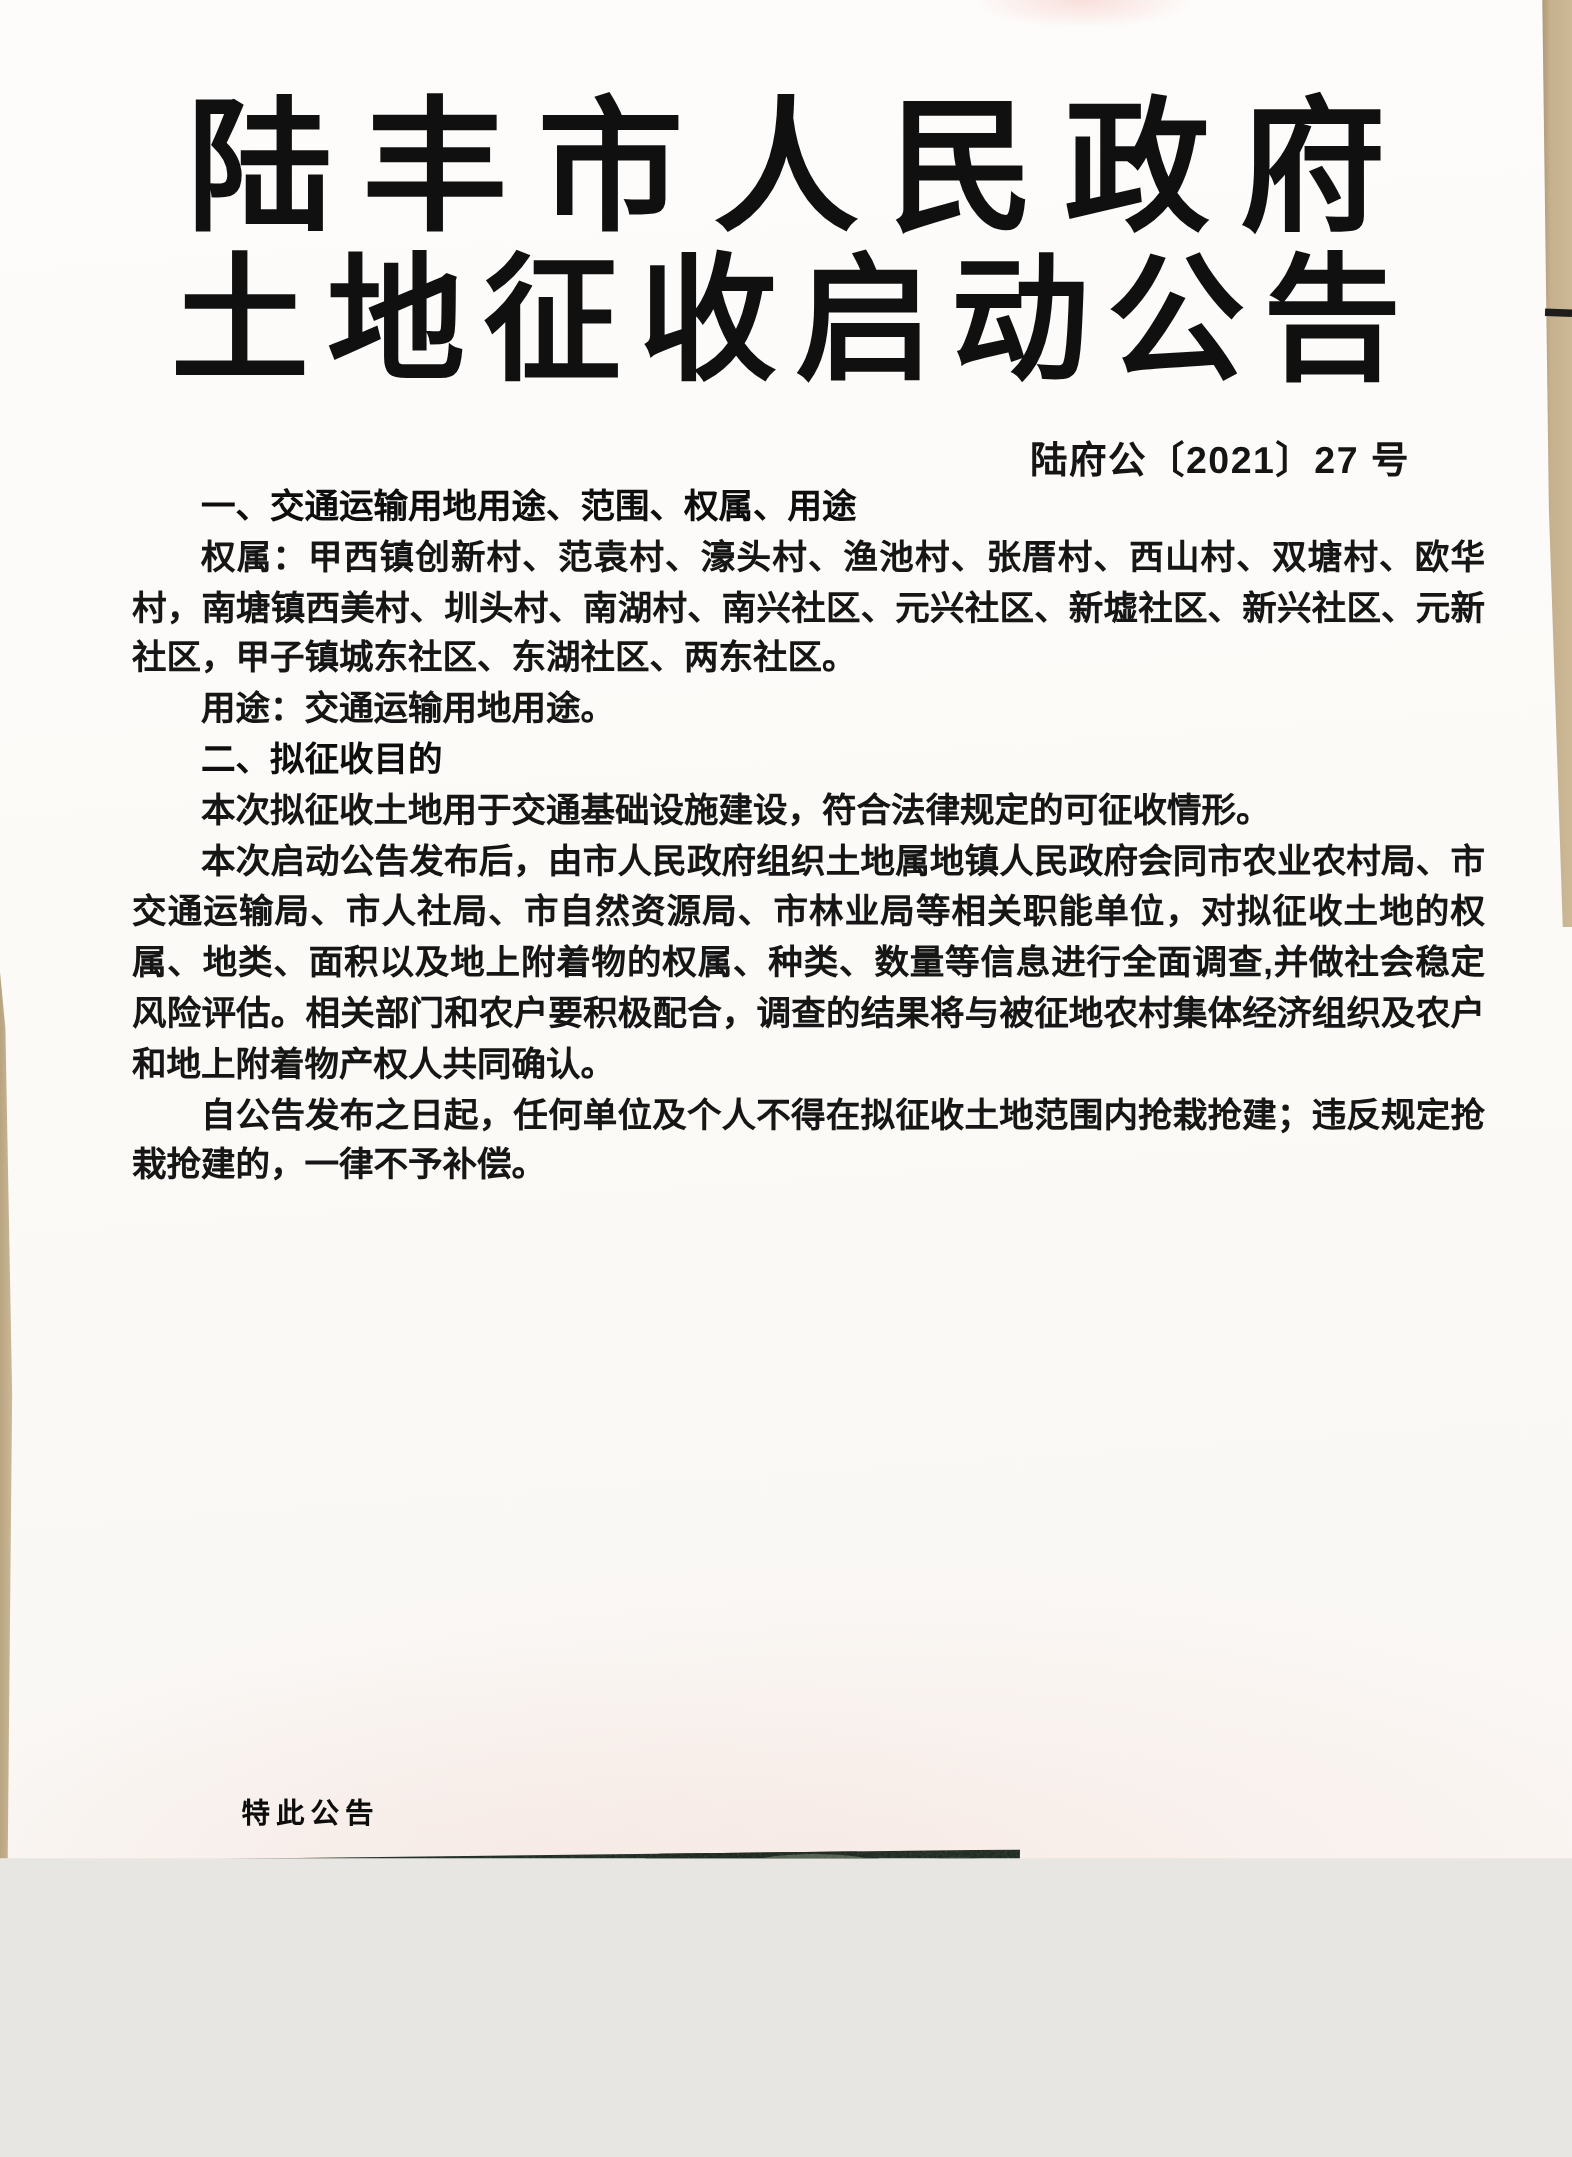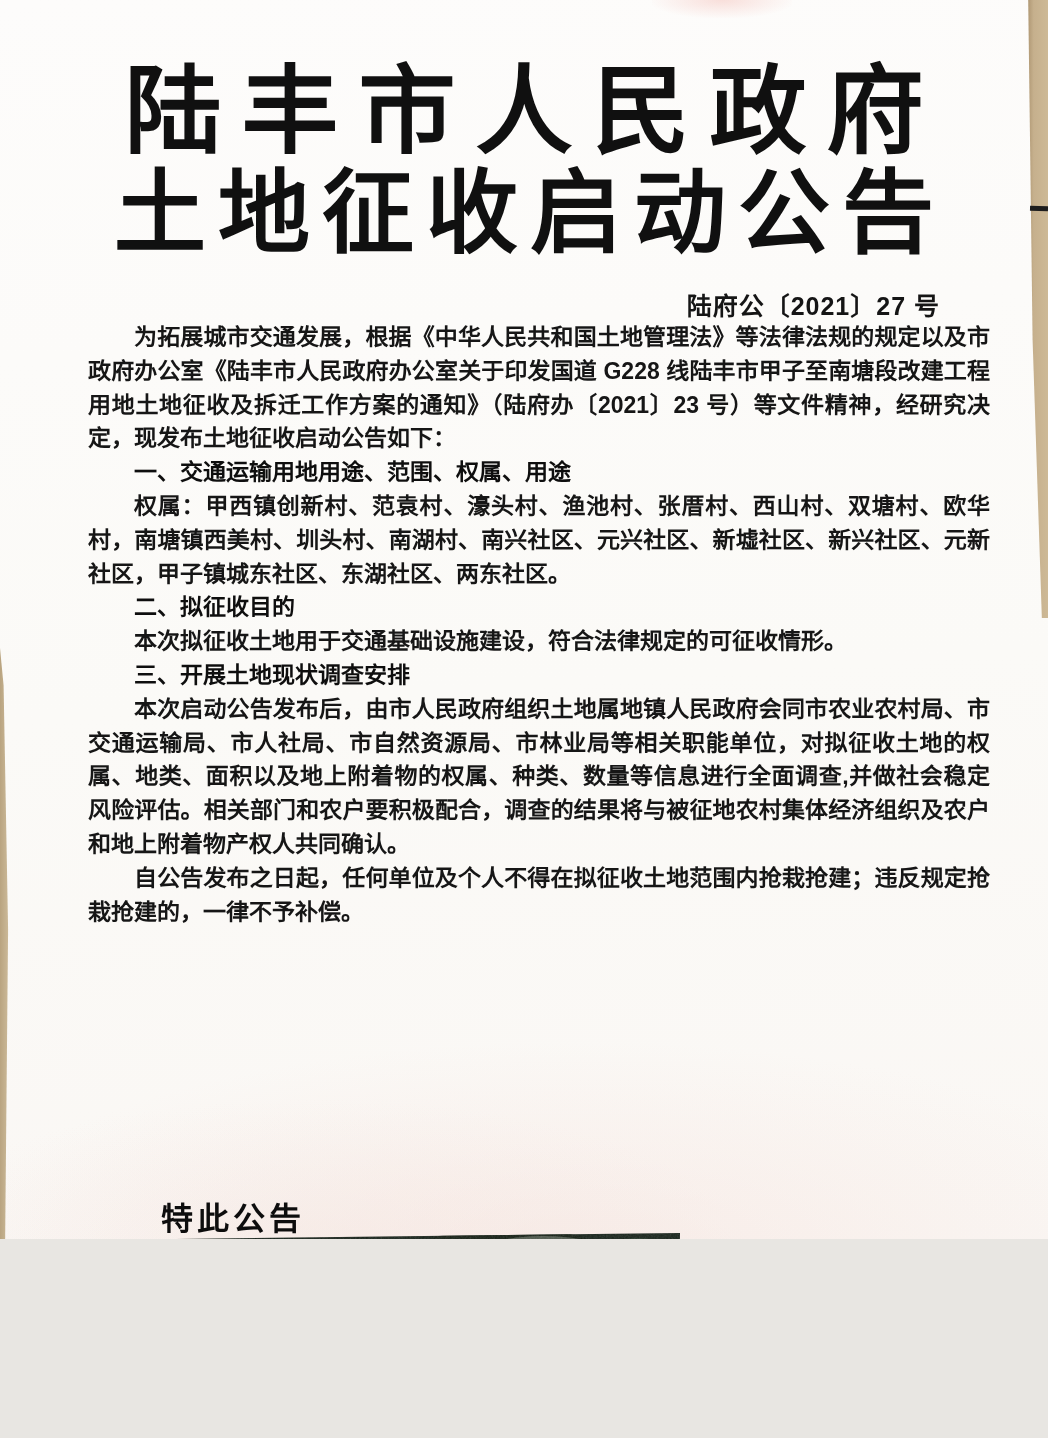--- a/index.html
+++ b/index.html
@@ -67,21 +67,21 @@
   .body-flow{
     position:absolute;left:88px;top:321px;width:902px;
     font-size:23px;line-height:33.8px;font-weight:700;
     text-align:justify;color:#161616;
   }
   .b-paragraph{margin:0;text-indent:2em;}
   .b-heading{margin:0;text-indent:2em;font-weight:800;color:#0e0e0e;}
 
   .closing{
     position:absolute;left:161px;top:1193px;
-    font-size:32px;font-weight:800;letter-spacing:4px;color:#0d0d0d;
+    font-size:19px;font-weight:800;letter-spacing:4px;color:#0d0d0d;
   }
 
   
   .map-wrap{
     position:absolute;left:88px;top:1230px;width:596px;height:200px;
     clip-path:polygon(4px 10px,592px 3px,589px 180px,7px 195px);
   }
   .map-wrap svg{display:block;width:100%;height:100%;}
 
   
@@ -106,26 +106,25 @@
   <div class="edge-left"></div>
   <div class="edge-tick"></div>
   <div class="smudge-top"></div>
   <div class="smudge-bottom"></div>
 
   <div class="title-1">陆丰市人民政府</div>
   <div class="title-2">土地征收启动公告</div>
   <div class="doc-number">陆府公〔2021〕27 号</div>
 
   <div class="body-flow">
-      <div class="b-paragraph">为拓展城市交通发展，根据《中华人民共和国土地管理法》等法律法规的规定以及市政府办公室《陆丰市人民政府办公室关于印发国道 G228 线陆丰市甲子至南塘段改建工程用地土地征收及拆迁工作方案的通知》（陆府办〔2021〕23 号）等文件精神，经研究决定，现发布土地征收启动公告如下：</div>
       <div class="b-heading">一、交通运输用地用途、范围、权属、用途</div>
       <div class="b-paragraph">权属：甲西镇创新村、范袁村、濠头村、渔池村、张厝村、西山村、双塘村、欧华村，南塘镇西美村、圳头村、南湖村、南兴社区、元兴社区、新墟社区、新兴社区、元新社区，甲子镇城东社区、东湖社区、两东社区。</div>
+      <div class="b-paragraph">用途：交通运输用地用途。</div>
       <div class="b-heading">二、拟征收目的</div>
       <div class="b-paragraph">本次拟征收土地用于交通基础设施建设，符合法律规定的可征收情形。</div>
-      <div class="b-heading">三、开展土地现状调查安排</div>
       <div class="b-paragraph">本次启动公告发布后，由市人民政府组织土地属地镇人民政府会同市农业农村局、市交通运输局、市人社局、市自然资源局、市林业局等相关职能单位，对拟征收土地的权属、地类、面积以及地上附着物的权属、种类、数量等信息进行全面调查,并做社会稳定风险评估。相关部门和农户要积极配合，调查的结果将与被征地农村集体经济组织及农户和地上附着物产权人共同确认。</div>
       <div class="b-paragraph">自公告发布之日起，任何单位及个人不得在拟征收土地范围内抢栽抢建；违反规定抢栽抢建的，一律不予补偿。</div>
     </div>
 
   <div class="closing">特此公告</div>
 
   <div class="map-wrap">
     <svg viewBox="0 0 596 200" preserveAspectRatio="none">
       <defs>
         <filter id="grain">

